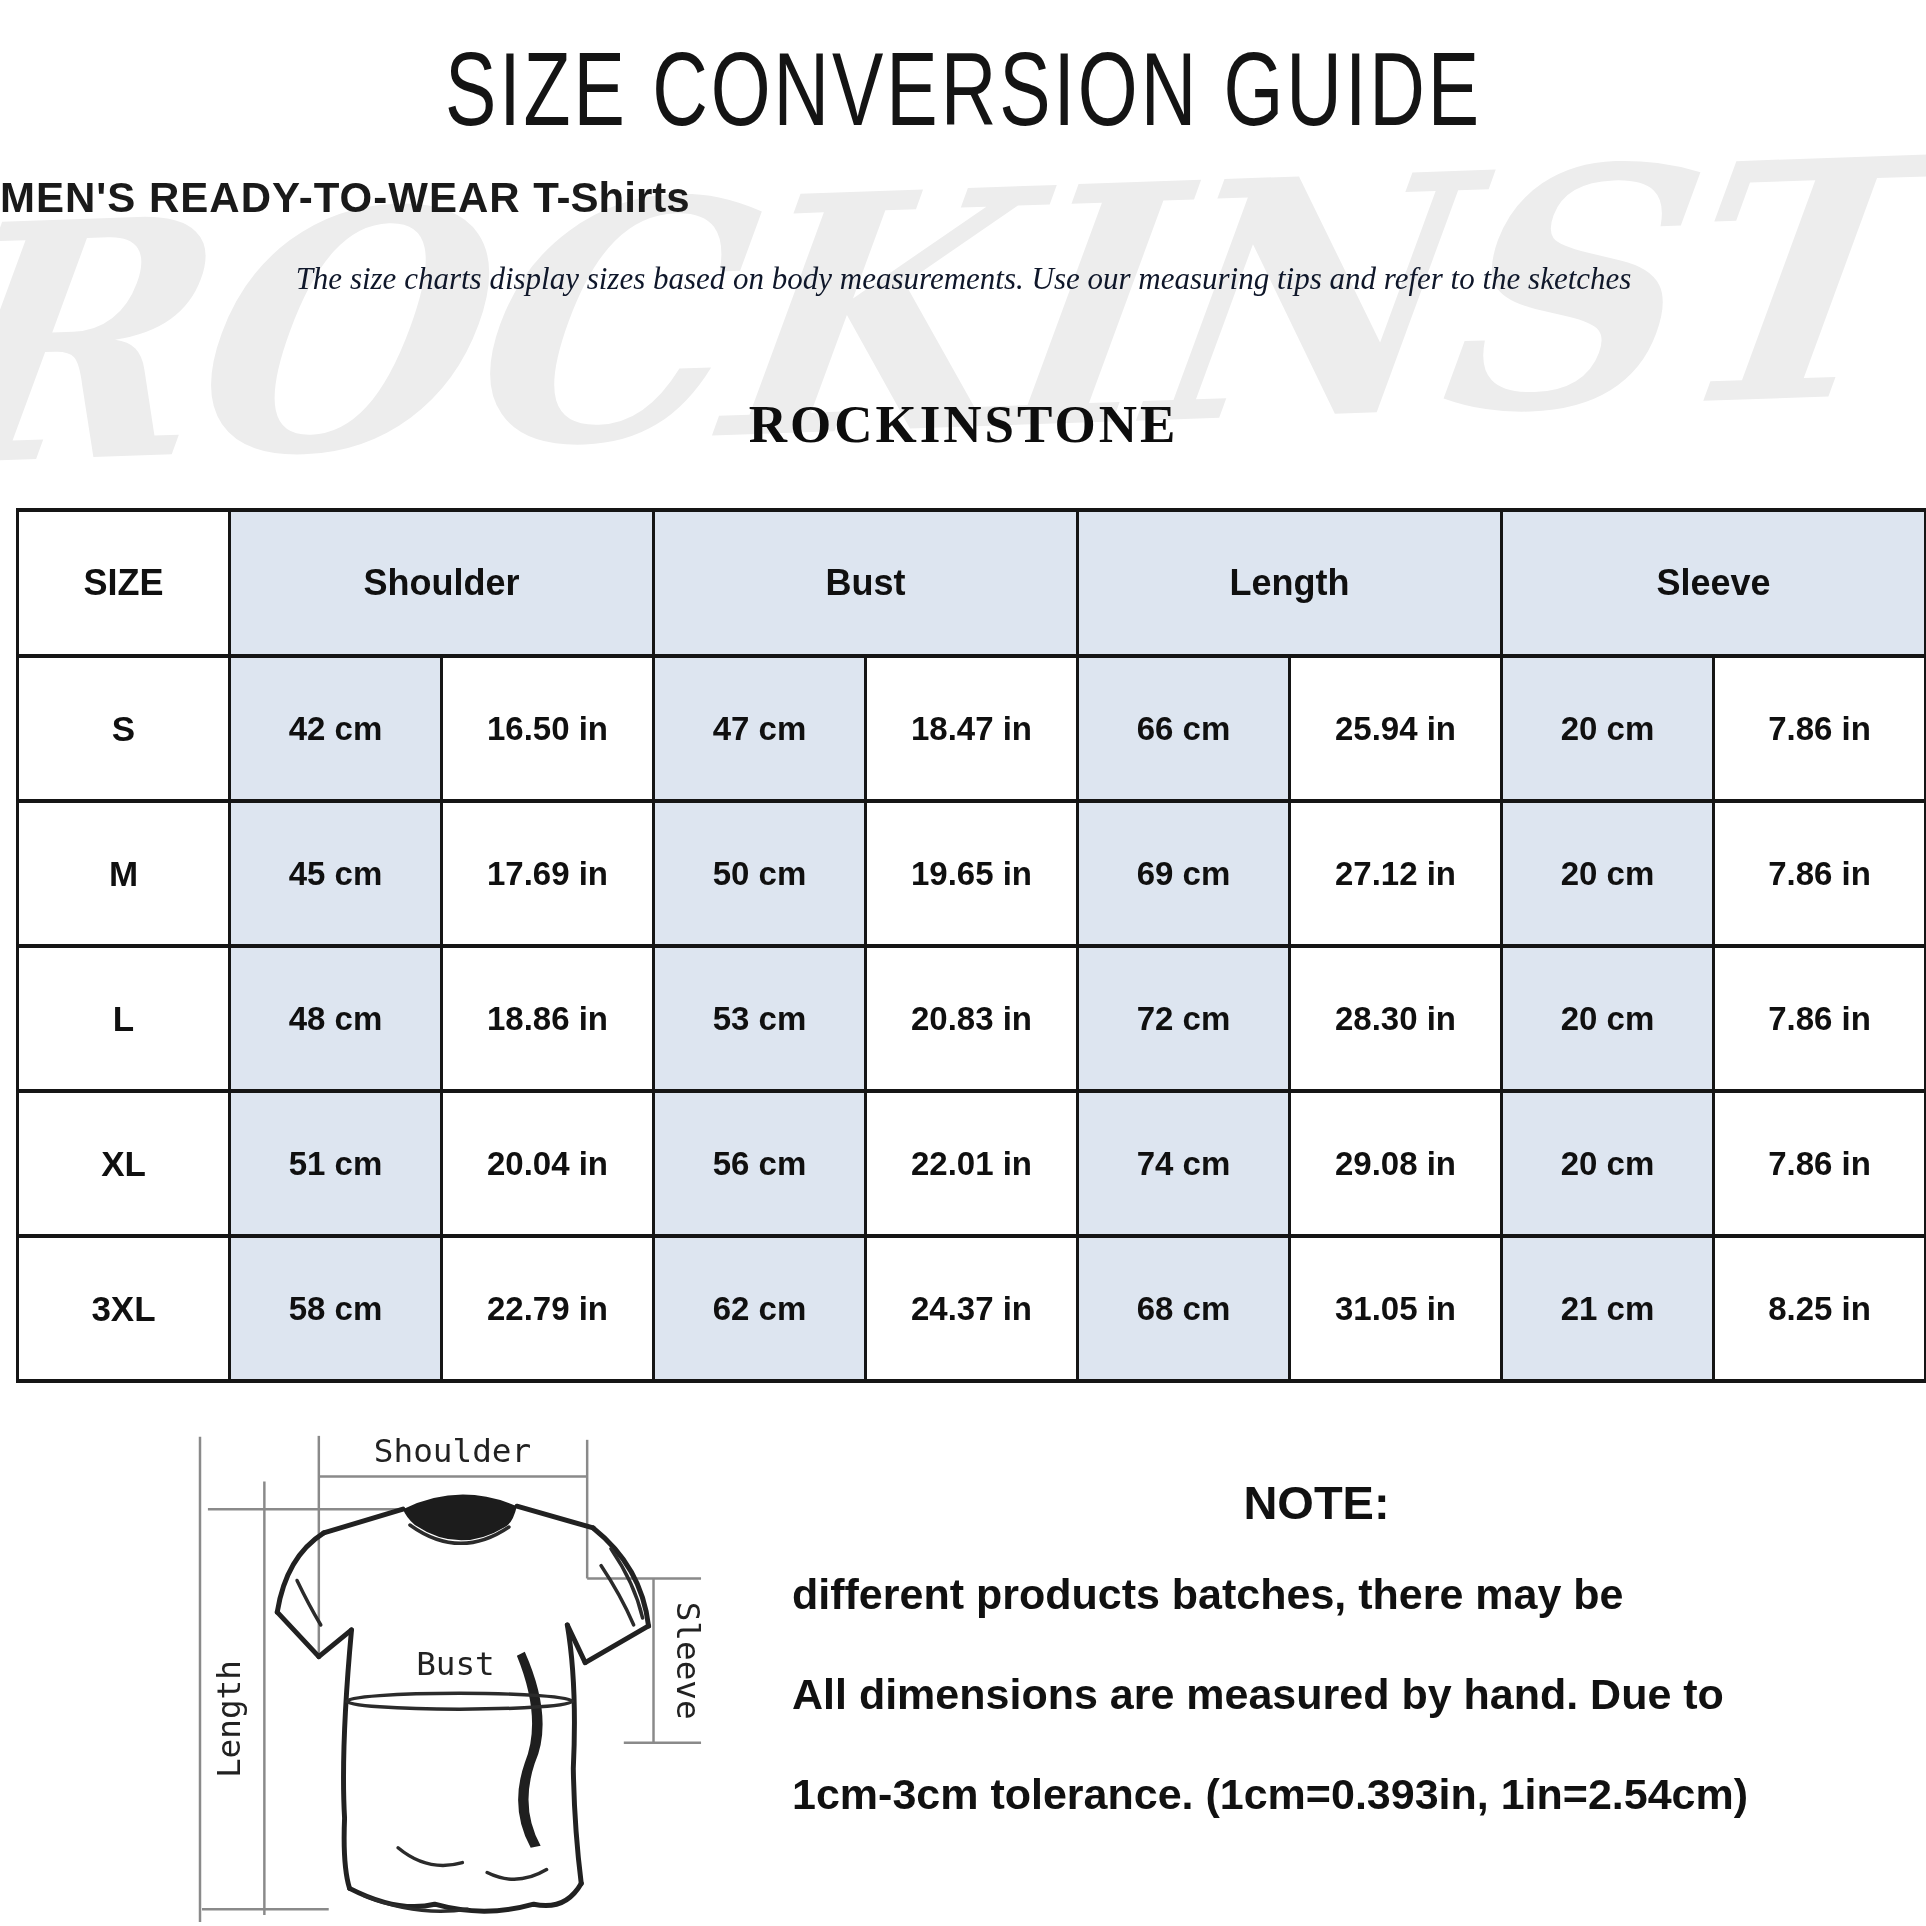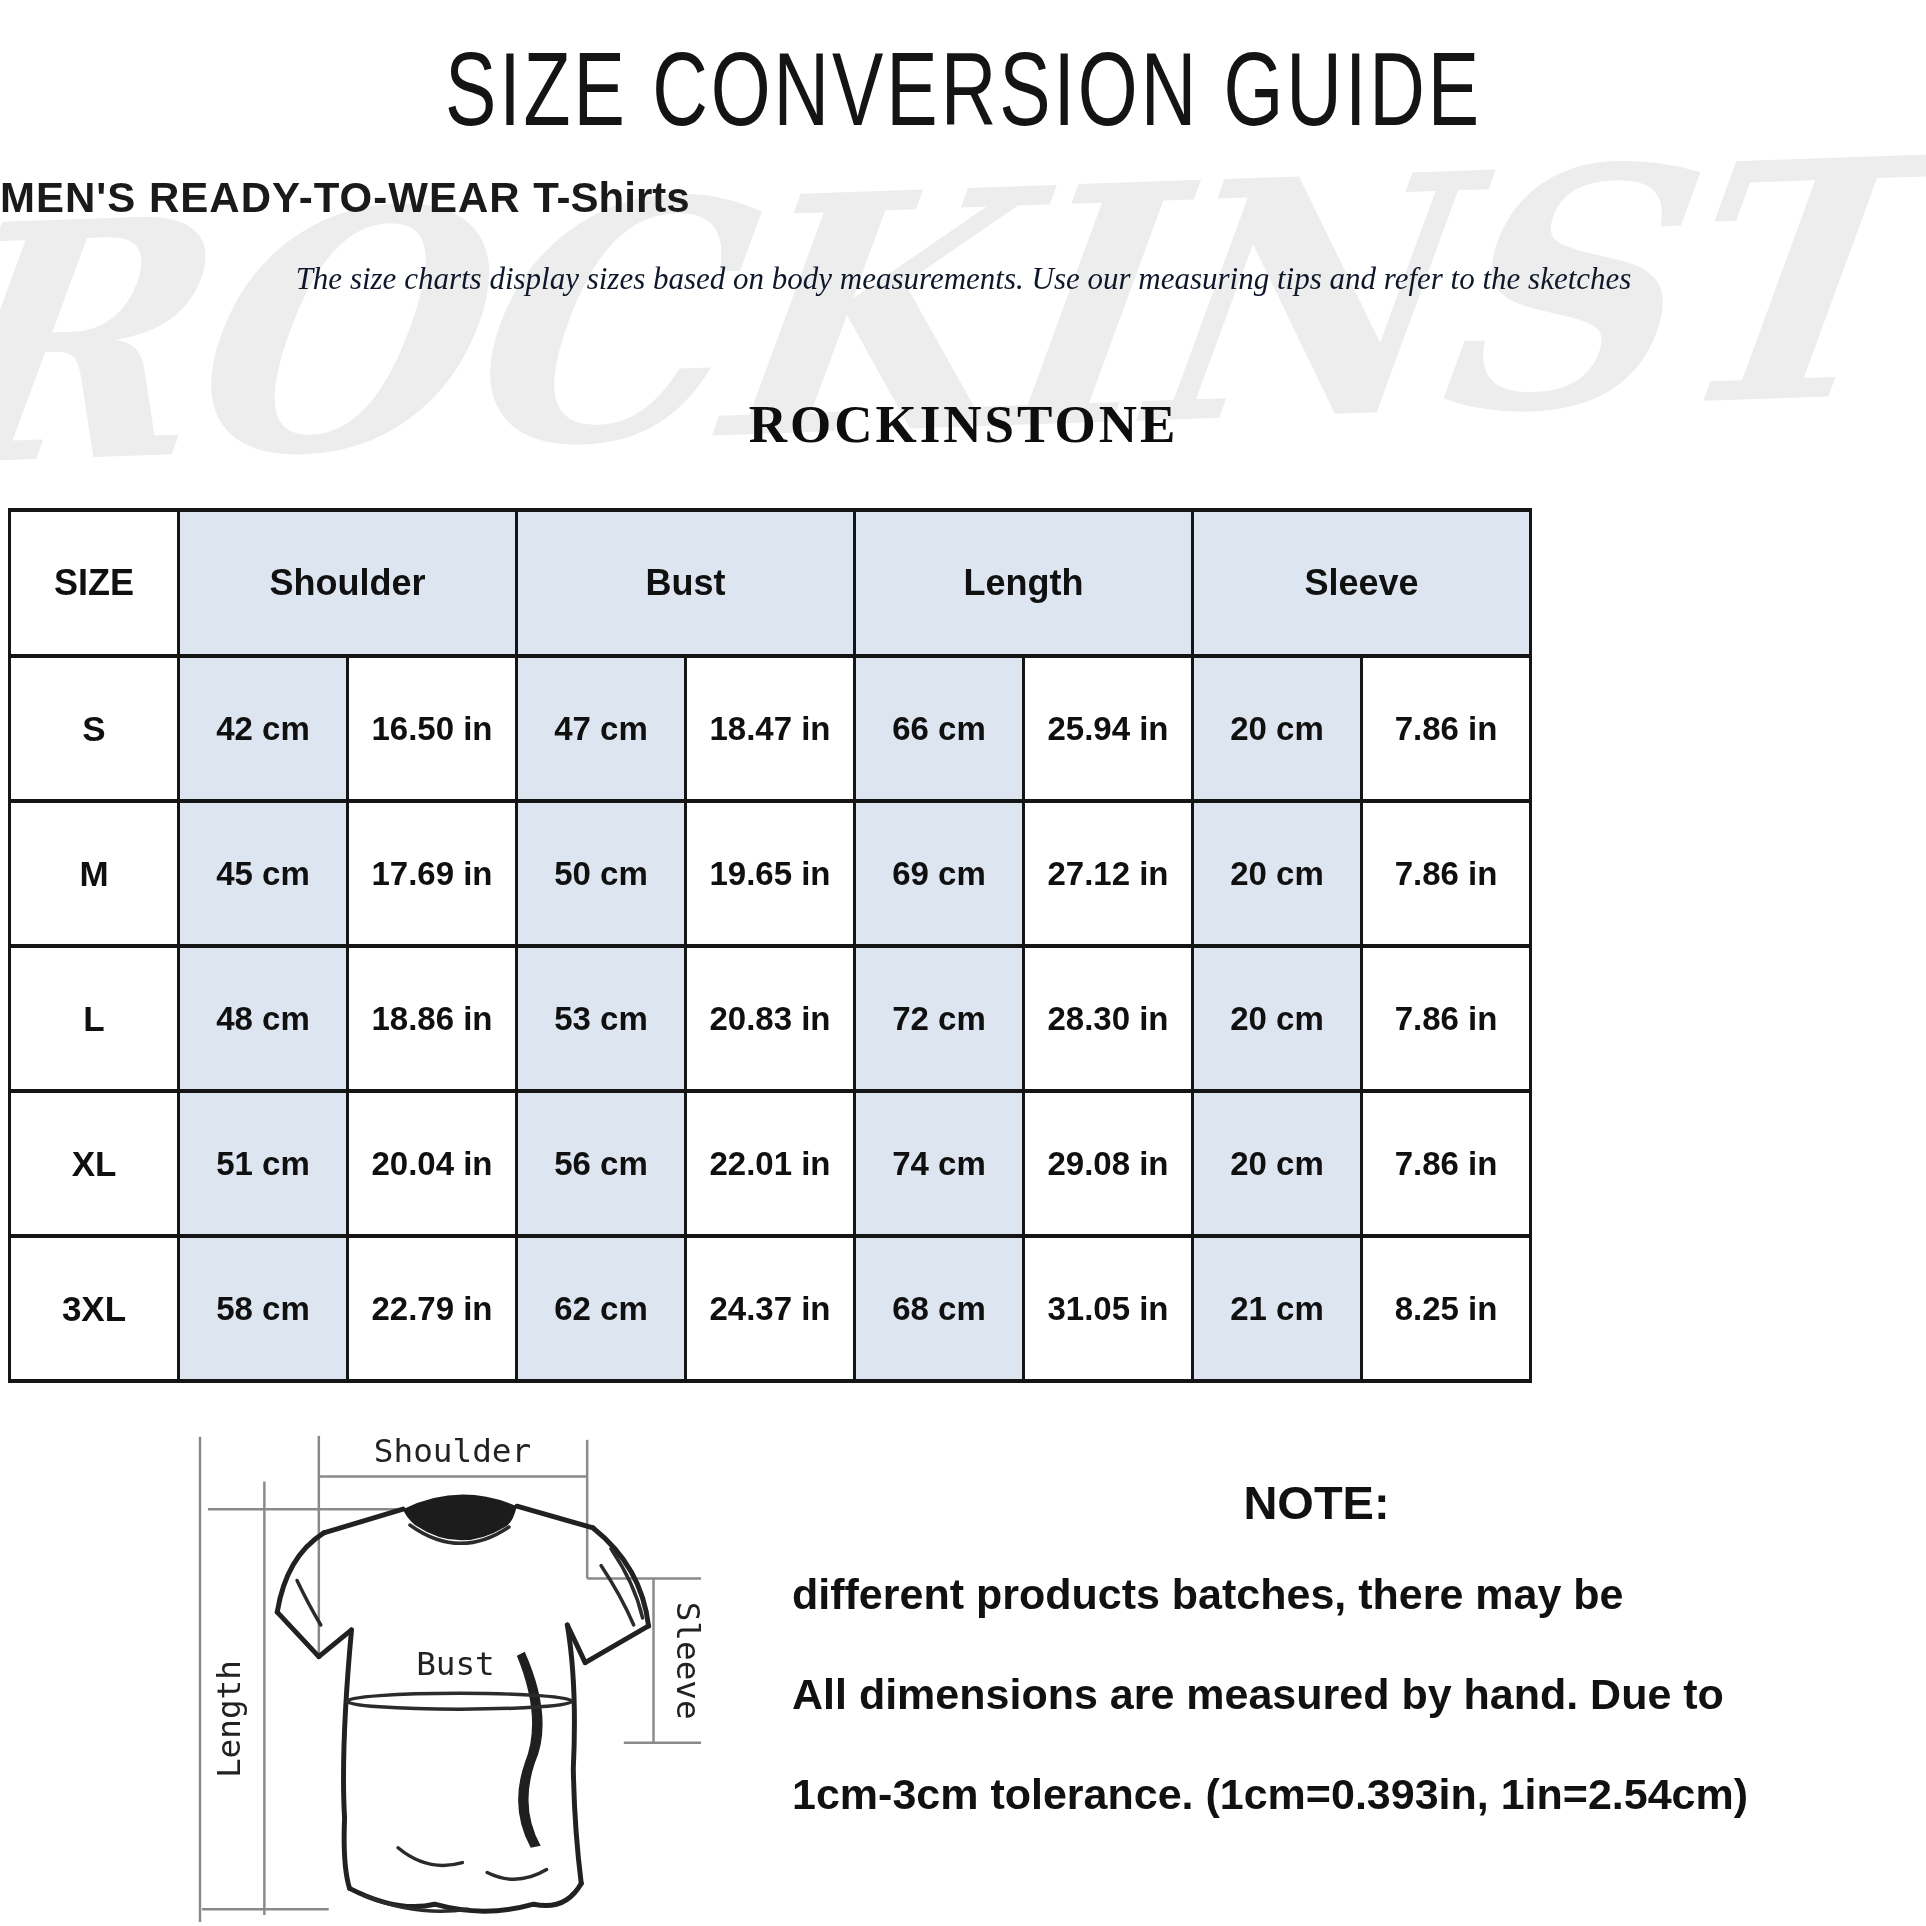--- a/index.html
+++ b/index.html
@@ -35,21 +35,21 @@
     font-size:31px;color:#0f172a;line-height:65px;
   }
   .brand{
     top:394px;left:0;width:1927px;text-align:center;
     font-family:"Liberation Serif",serif;font-weight:700;
     font-size:53px;letter-spacing:3px;color:#0d0d0d;
   }
 
   
   table.size-table{
-    position:absolute;z-index:1;top:508px;left:8px;width:1524px;height:875px;
+    position:absolute;z-index:1;top:508px;left:16px;width:1911px;height:875px;
     border-collapse:collapse;table-layout:fixed;background:#ffffff;
   }
   .size-table td{
     border:3px solid #151515;border-top-width:4px;border-bottom-width:4px;
     text-align:center;vertical-align:middle;
     font-weight:700;font-size:33px;color:#101010;background:#ffffff;
   }
   .size-table tr.r-group td{font-size:36px;height:109px;}
   .size-table tr.r-unit td{font-size:35px;height:108px;}
   .size-table tr.r-data td{height:108px;}

